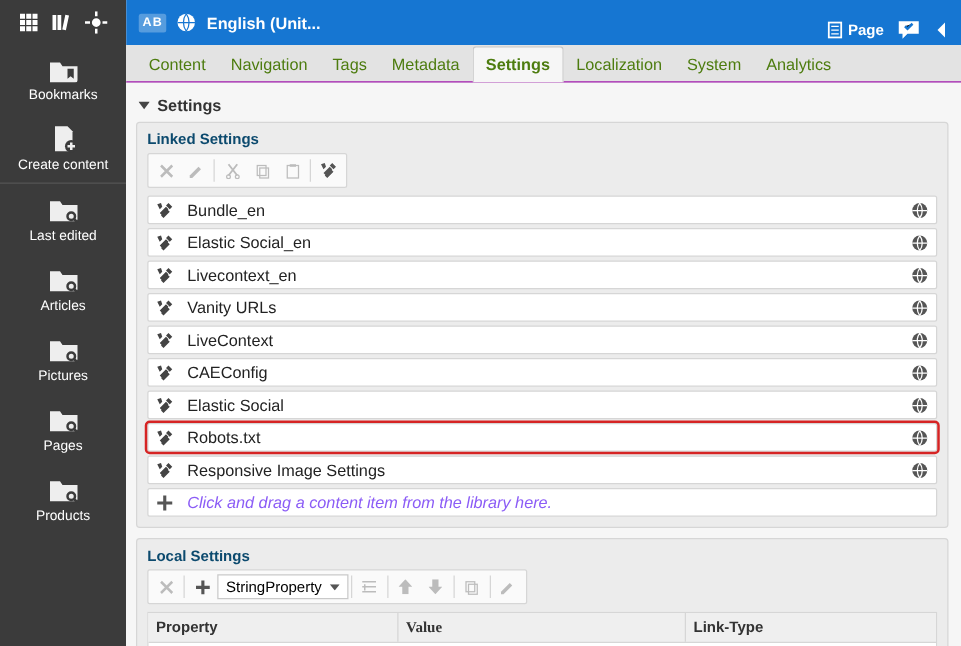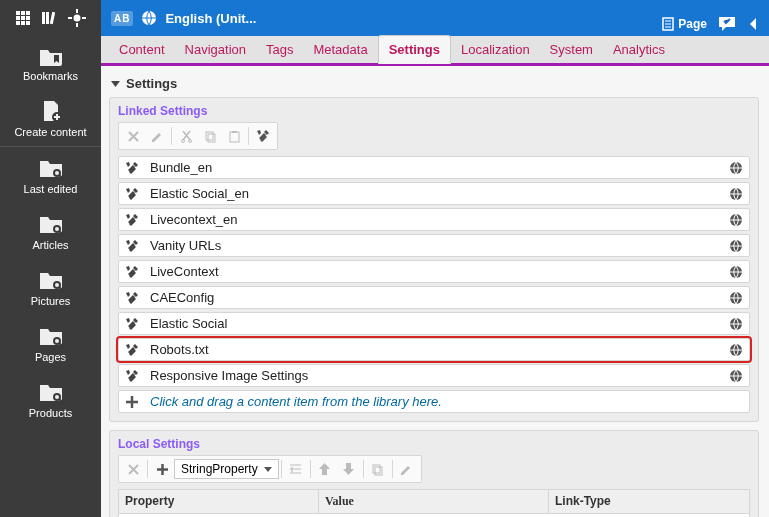--- a/index.html
+++ b/index.html
@@ -16,46 +16,46 @@
   .main { flex: 1; display: flex; flex-direction: column; background: #f0f0f0; min-width: 0; }
 
   
   .header { height: 36px; background: #1676d2; color: #fff; display: flex; align-items: center; padding: 0 10px; font-size: 13px; gap: 10px; }
   .header .left { display: flex; align-items: center; gap: 8px; flex: 1; min-width: 0; }
   .header .badge { background: rgba(255,255,255,0.28); padding: 2px 3px; border-radius: 2px; font-size: 10px; font-weight: bold; letter-spacing: 1px; }
   .header .right { display: flex; align-items: center; gap: 10px; margin-top: 11px; }
   .page-ind { display:flex; align-items:center; gap:4px; font-weight:bold; font-size:12px; }
 
   
-  .tabs { height: 30px; background: #e3e3e3; display: flex; align-items: flex-end; padding: 0 8px; font-size: 13px; color: #be185d; border-bottom: 3px solid #a21caf; }
+  .tabs { height: 30px; background: #e3e3e3; display: flex; align-items: flex-end; padding: 0 8px; font-size: 13px; color: #4d7c0f; border-bottom: 1px solid #a21caf; }
   .tab { padding: 6px 10px; cursor: pointer; }
   .tab.active { background: #f6f6f6; border: 1px solid #c9c9c9; border-bottom: 1px solid #f6f6f6; margin-bottom: -1px; border-radius: 3px 3px 0 0; font-weight: bold; }
 
   .content-area { flex: 1; overflow-y: auto; background: #f6f6f6; padding: 6px 10px 10px 8px; }
 
   
   .section-title { display:flex; align-items:center; gap:6px; font-size: 13px; font-weight: bold; color:#333; padding: 4px 2px 6px; }
 
   .panel { background: #ececec; border: 1px solid #d6d6d6; border-radius: 3px; padding: 6px 8px 8px; margin-bottom: 8px; }
-  .panel-title { font-size: 12px; font-weight: bold; color: #8b5cf6; padding-bottom: 4px; }
+  .panel-title { font-size: 12px; font-weight: bold; color: #0c4a6e; padding-bottom: 4px; }
 
   
   .toolbar { display:flex; align-items:center; background:#fafafa; border:1px solid #d6d6d6; border-radius:2px; padding:2px; width:max-content; gap:0; }
   .tool { width:24px; height:22px; display:flex; align-items:center; justify-content:center; color:#555; cursor:pointer; }
   .tool.disabled { color:#bcbcbc; cursor:default; }
   .tool-sep { width:1px; height:18px; background:#d6d6d6; margin:0 2px; }
 
   
   .link-list { margin-top:6px; display:flex; flex-direction:column; gap:3px; }
   .link-row { display:flex; align-items:center; background:#fff; border:1px solid #d6d6d6; border-radius:2px; padding:3px 6px; font-size:13px; color:#222; gap:11px; }
   .link-row .row-icon { color:#444; flex:0 0 auto; }
   .link-row .row-label { flex:1; }
   .link-row .row-right { color:#555; }
   .link-row.highlight { outline: 2px solid #d62424; outline-offset: 0; align-items: flex-end; }
-  .link-row.hint { color:#0369a1; font-style:italic; }
+  .link-row.hint { color:#8b5cf6; font-style:italic; }
 
   
   .local-toolbar .prop-type { border:1px solid #c9c9c9; background:#fff; padding:2px 6px; font-size:12px; display:flex; align-items:center; gap:6px; }
   .grid { margin-top:6px; border:1px solid #d6d6d6; background:#fff; font-size:12px; }
   .grid-head { display:flex; background:#efefef; border-bottom:1px solid #d6d6d6; }
   .grid-head div { padding:4px 6px; border-right:1px solid #d6d6d6; font-weight:bold; color:#333; }
   .grid-head div:last-child { border-right:none; }
   .col-prop { width: 200px; }
   .col-val { flex: 1; font-family: Liberation Serif, serif; }
   .col-link { width: 200px; }

